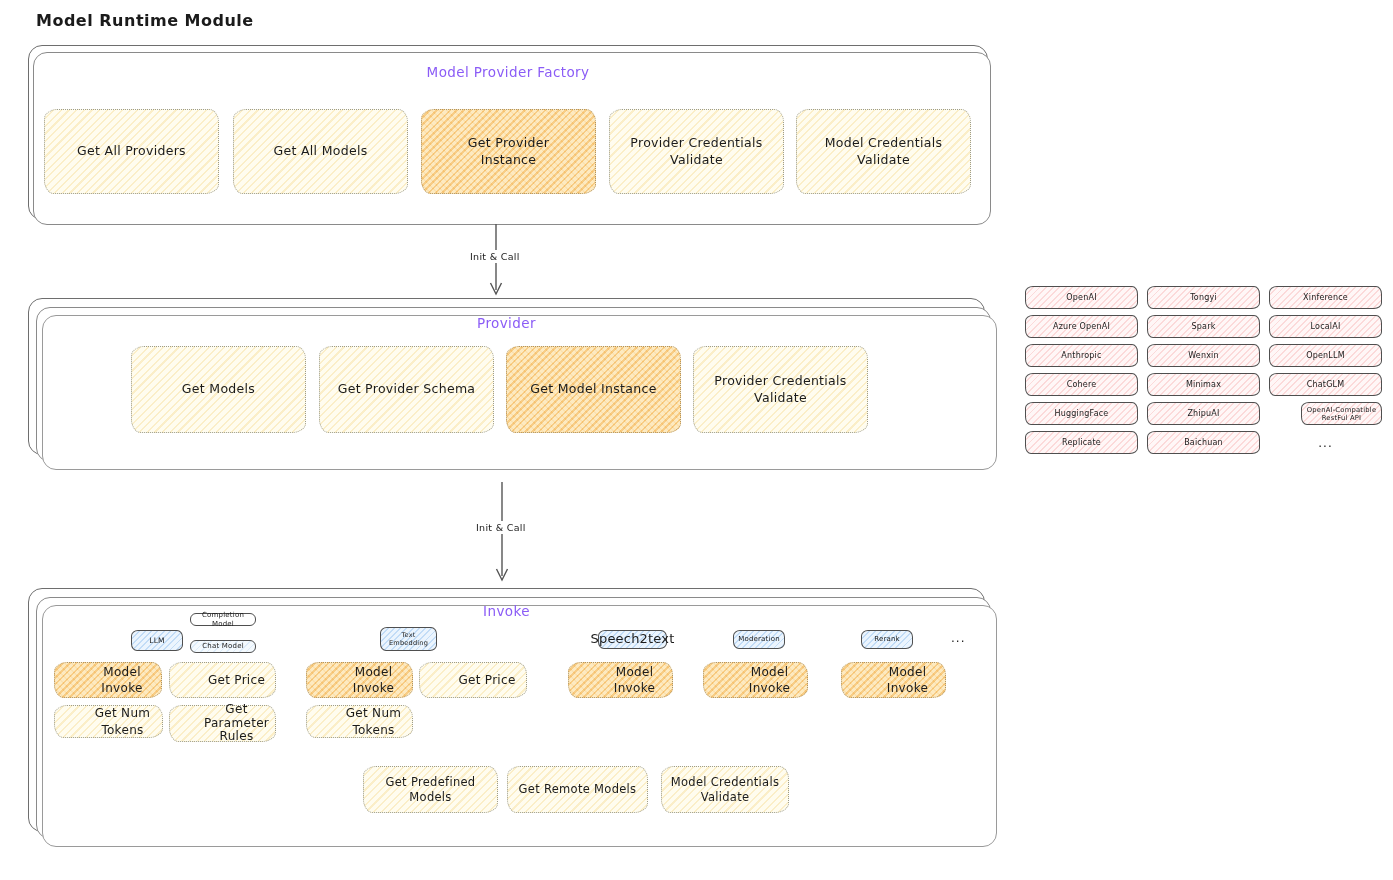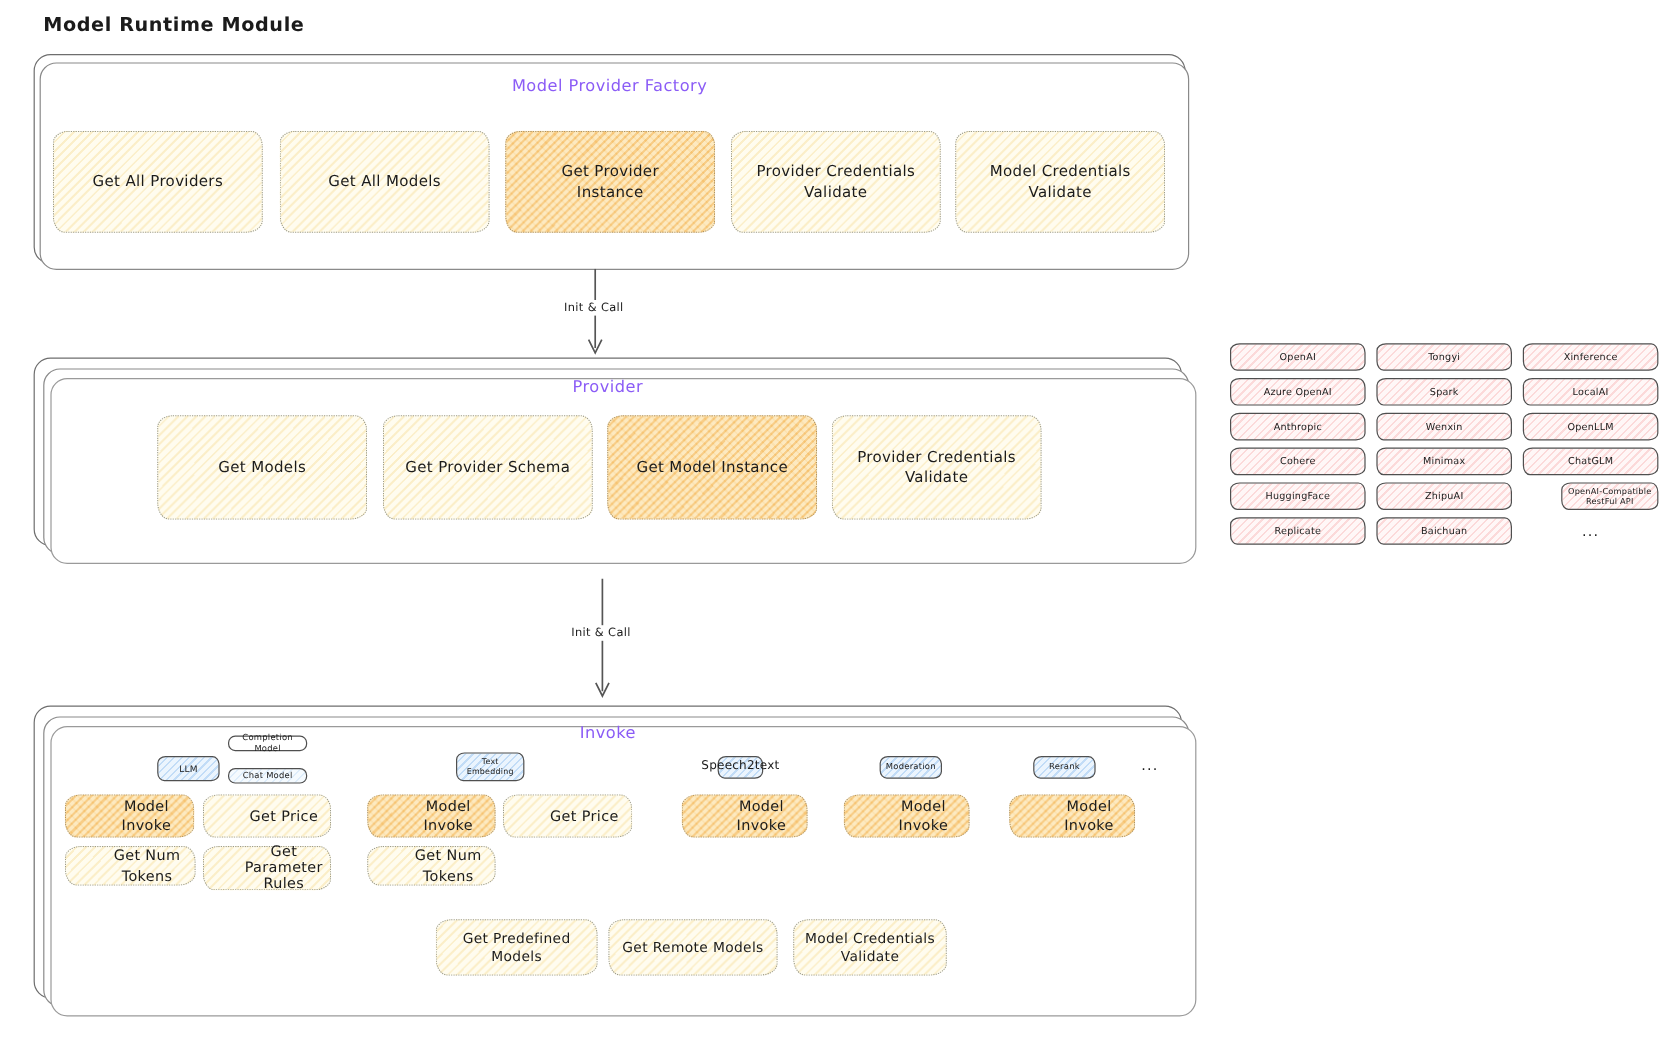--- a/index.html
+++ b/index.html
@@ -158,21 +158,21 @@
   <div class="arrow-label" style="left:472px; top:521px;">Init &amp; Call</div>
 
   <div class="sheet stack2" style="left:28px; top:588px; width:957px; height:244px;">
     <div class="sheet-title" style="top:14px;">Invoke</div>
 
     <div class="tab" style="left:102px; top:41px; width:52px; height:21px;">LLM</div>
     <div class="tab plain" style="left:161px; top:24px; width:66px; height:13px;">Completion Model</div>
     <div class="tab tint" style="left:161px; top:51px; width:66px; height:13px;">Chat Model</div>
     <div class="tab two-line" style="left:351px; top:38px; width:57px; height:24px;">Text
 Embedding</div>
-    <div class="tab" style="left:569px; top:41px; width:38px; height:19px; font-size:10px;">Speech2text</div>
+    <div class="tab" style="left:569px; top:41px; width:69px; height:19px; font-size:13px;">Speech2text</div>
     <div class="tab" style="left:704px; top:41px; width:52px; height:19px; font-size:7px;">Moderation</div>
     <div class="tab" style="left:832px; top:41px; width:52px; height:19px; font-size:7px;">Rerank</div>
     <div class="dots" style="left:922px; top:42px;">...</div>
 
     <div class="fn hl sz-model" style="left:25px;  top:73px; width:108px; height:36px;">Model Invoke</div>
     <div class="fn sz-model" style="left:140px; top:73px; width:107px; height:36px;">Get Price</div>
     <div class="fn hl sz-model" style="left:277px; top:73px; width:107px; height:36px;">Model Invoke</div>
     <div class="fn sz-model" style="left:390px; top:73px; width:108px; height:36px;">Get Price</div>
     <div class="fn hl sz-model" style="left:539px; top:73px; width:105px; height:36px;">Model Invoke</div>
     <div class="fn hl sz-model" style="left:674px; top:73px; width:105px; height:36px;">Model Invoke</div>

